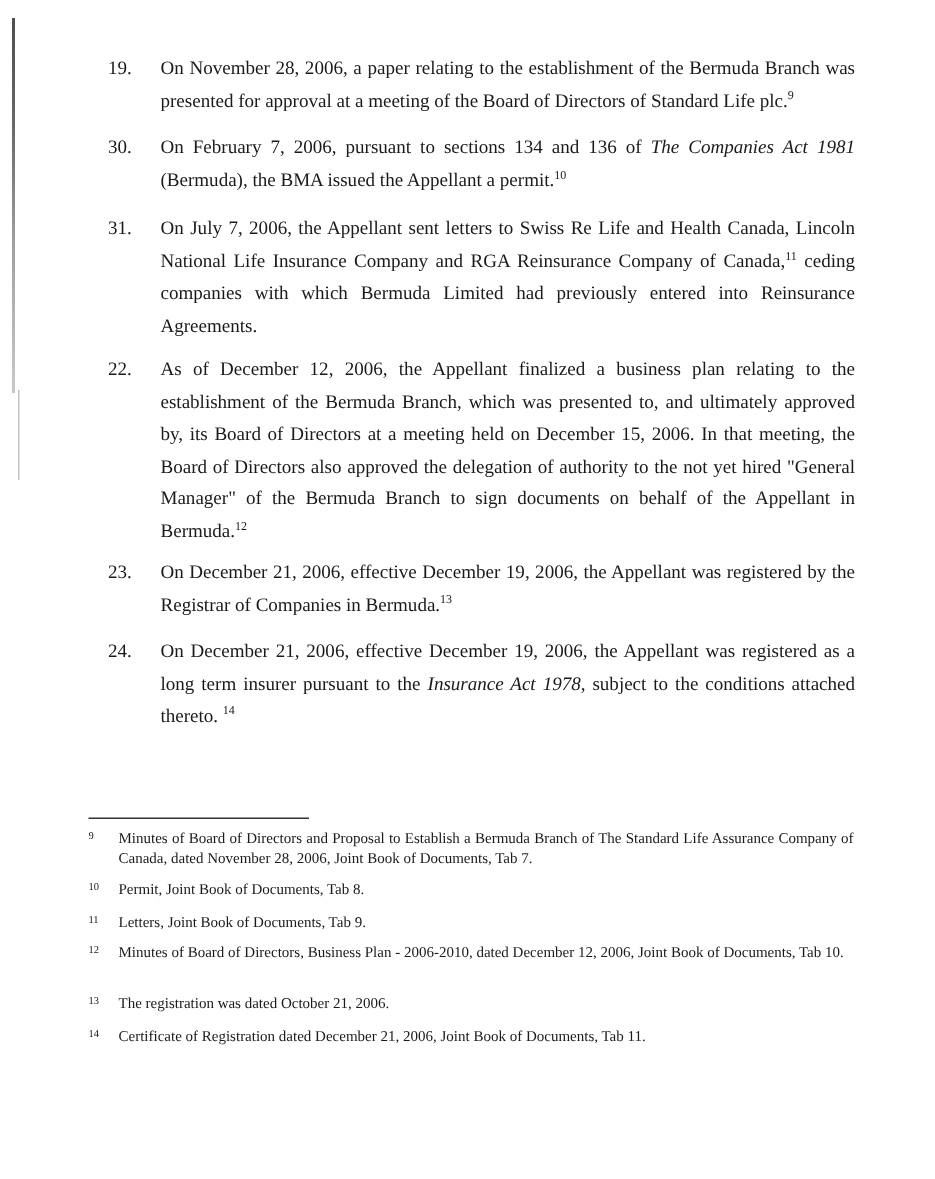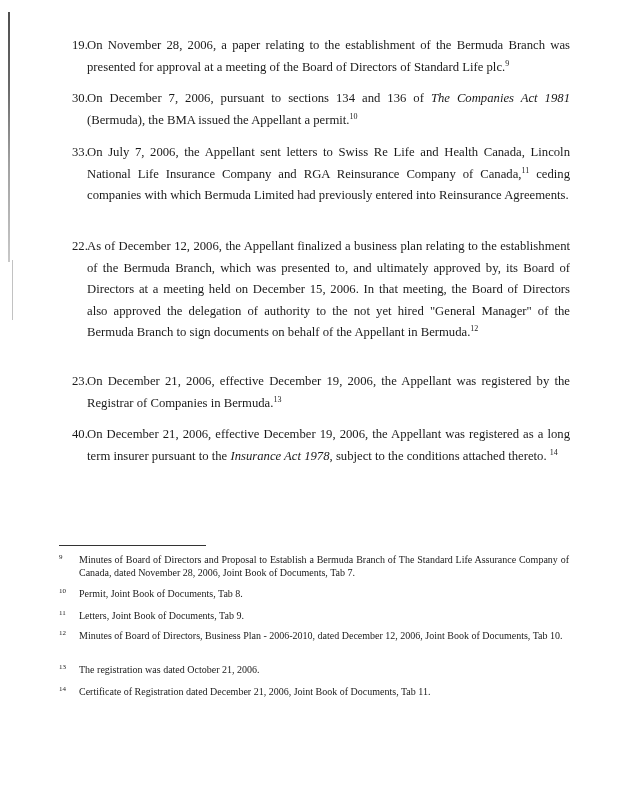--- a/index.html
+++ b/index.html
@@ -4,61 +4,61 @@
 <style>
   html, body { margin: 0; padding: 0; background: #ffffff; }
   body { width: 623px; height: 786px; position: relative; overflow: hidden;
          font-family: "Liberation Serif", "DejaVu Serif", serif; color: #1a1a1a; }
   .scan-edge { position: absolute; left: 8px; top: 12px; width: 2px; height: 250px;
                background: linear-gradient(#222 0%, #444 30%, #888 60%, #bbb 100%); opacity: .8; }
   .scan-edge2 { position: absolute; left: 12px; top: 260px; width: 1px; height: 60px;
                background: #999; opacity: .6; }
   .para { position: absolute; left: 72px; width: 498px; font-size: 12.7px; line-height: 21.5px; }
   .para .num { position: absolute; left: 0; top: 0; }
-  .para .txt { margin-left: 15px; text-align: justify; }
+  .para .txt { margin-left: 35px; text-align: justify; }
   .para .txt i { font-style: italic; }
   sup { font-size: 8px; line-height: 0; vertical-align: 5px; }
   .rule { position: absolute; left: 59px; top: 545px; width: 147px; height: 1px; background: #333; }
   .fn { position: absolute; left: 59px; width: 510px; font-size: 10px; line-height: 12.5px; }
   .fn .fnum { position: absolute; left: 0; top: -3px; font-size: 7px; }
   .fn .ftxt { margin-left: 20px; text-align: justify; }
 </style>
 </head>
 <body>
 
 <div class="scan-edge"></div>
 <div class="scan-edge2"></div>
 
 <div class="para" style="top:35px">
   <span class="num">19.</span>
   <div class="txt"><span>On November 28, 2006, a paper relating to the establishment of the Bermuda Branch was presented for approval at a meeting of the Board of Directors of Standard Life plc.</span><sup>9</sup></div>
 </div>
 
 <div class="para" style="top:88px">
   <span class="num">30.</span>
-  <div class="txt"><span>On December 7, 2006, pursuant to sections 134 and 136 of </span><i>The Companies Act 1981</i><span> (Bermuda), the BMA issued the Appellant a permit.</span><sup>10</sup></div>
+  <div class="txt"><span>On February 7, 2006, pursuant to sections 134 and 136 of </span><i>The Companies Act 1981</i><span> (Bermuda), the BMA issued the Appellant a permit.</span><sup>10</sup></div>
 </div>
 
 <div class="para" style="top:142px">
-  <span class="num">33.</span>
+  <span class="num">31.</span>
   <div class="txt"><span>On July 7, 2006, the Appellant sent letters to Swiss Re Life and Health Canada, Lincoln National Life Insurance Company and RGA Reinsurance Company of Canada,</span><sup>11</sup><span> ceding companies with which Bermuda Limited had previously entered into Reinsurance Agreements.</span></div>
 </div>
 
 <div class="para" style="top:236px">
   <span class="num">22.</span>
   <div class="txt"><span>As of December 12, 2006, the Appellant finalized a business plan relating to the establishment of the Bermuda Branch, which was presented to, and ultimately approved by, its Board of Directors at a meeting held on December 15, 2006. In that meeting, the Board of Directors also approved the delegation of authority to the not yet hired "General Manager" of the Bermuda Branch to sign documents on behalf of the Appellant in Bermuda.</span><sup>12</sup></div>
 </div>
 
 <div class="para" style="top:371px">
   <span class="num">23.</span>
   <div class="txt"><span>On December 21, 2006, effective December 19, 2006, the Appellant was registered by the Registrar of Companies in Bermuda.</span><sup>13</sup></div>
 </div>
 
 <div class="para" style="top:424px">
-  <span class="num">40.</span>
+  <span class="num">24.</span>
   <div class="txt"><span>On December 21, 2006, effective December 19, 2006, the Appellant was registered as a long term insurer pursuant to the </span><i>Insurance Act 1978</i><span>, subject to the conditions attached thereto. </span><sup>14</sup></div>
 </div>
 
 <div class="rule"></div>
 
 <div class="fn" style="top:554px">
   <span class="fnum">9</span>
   <div class="ftxt">Minutes of Board of Directors and Proposal to Establish a Bermuda Branch of The Standard Life Assurance Company of Canada, dated November 28, 2006, Joint Book of Documents, Tab 7.</div>
 </div>
 <div class="fn" style="top:588px">

